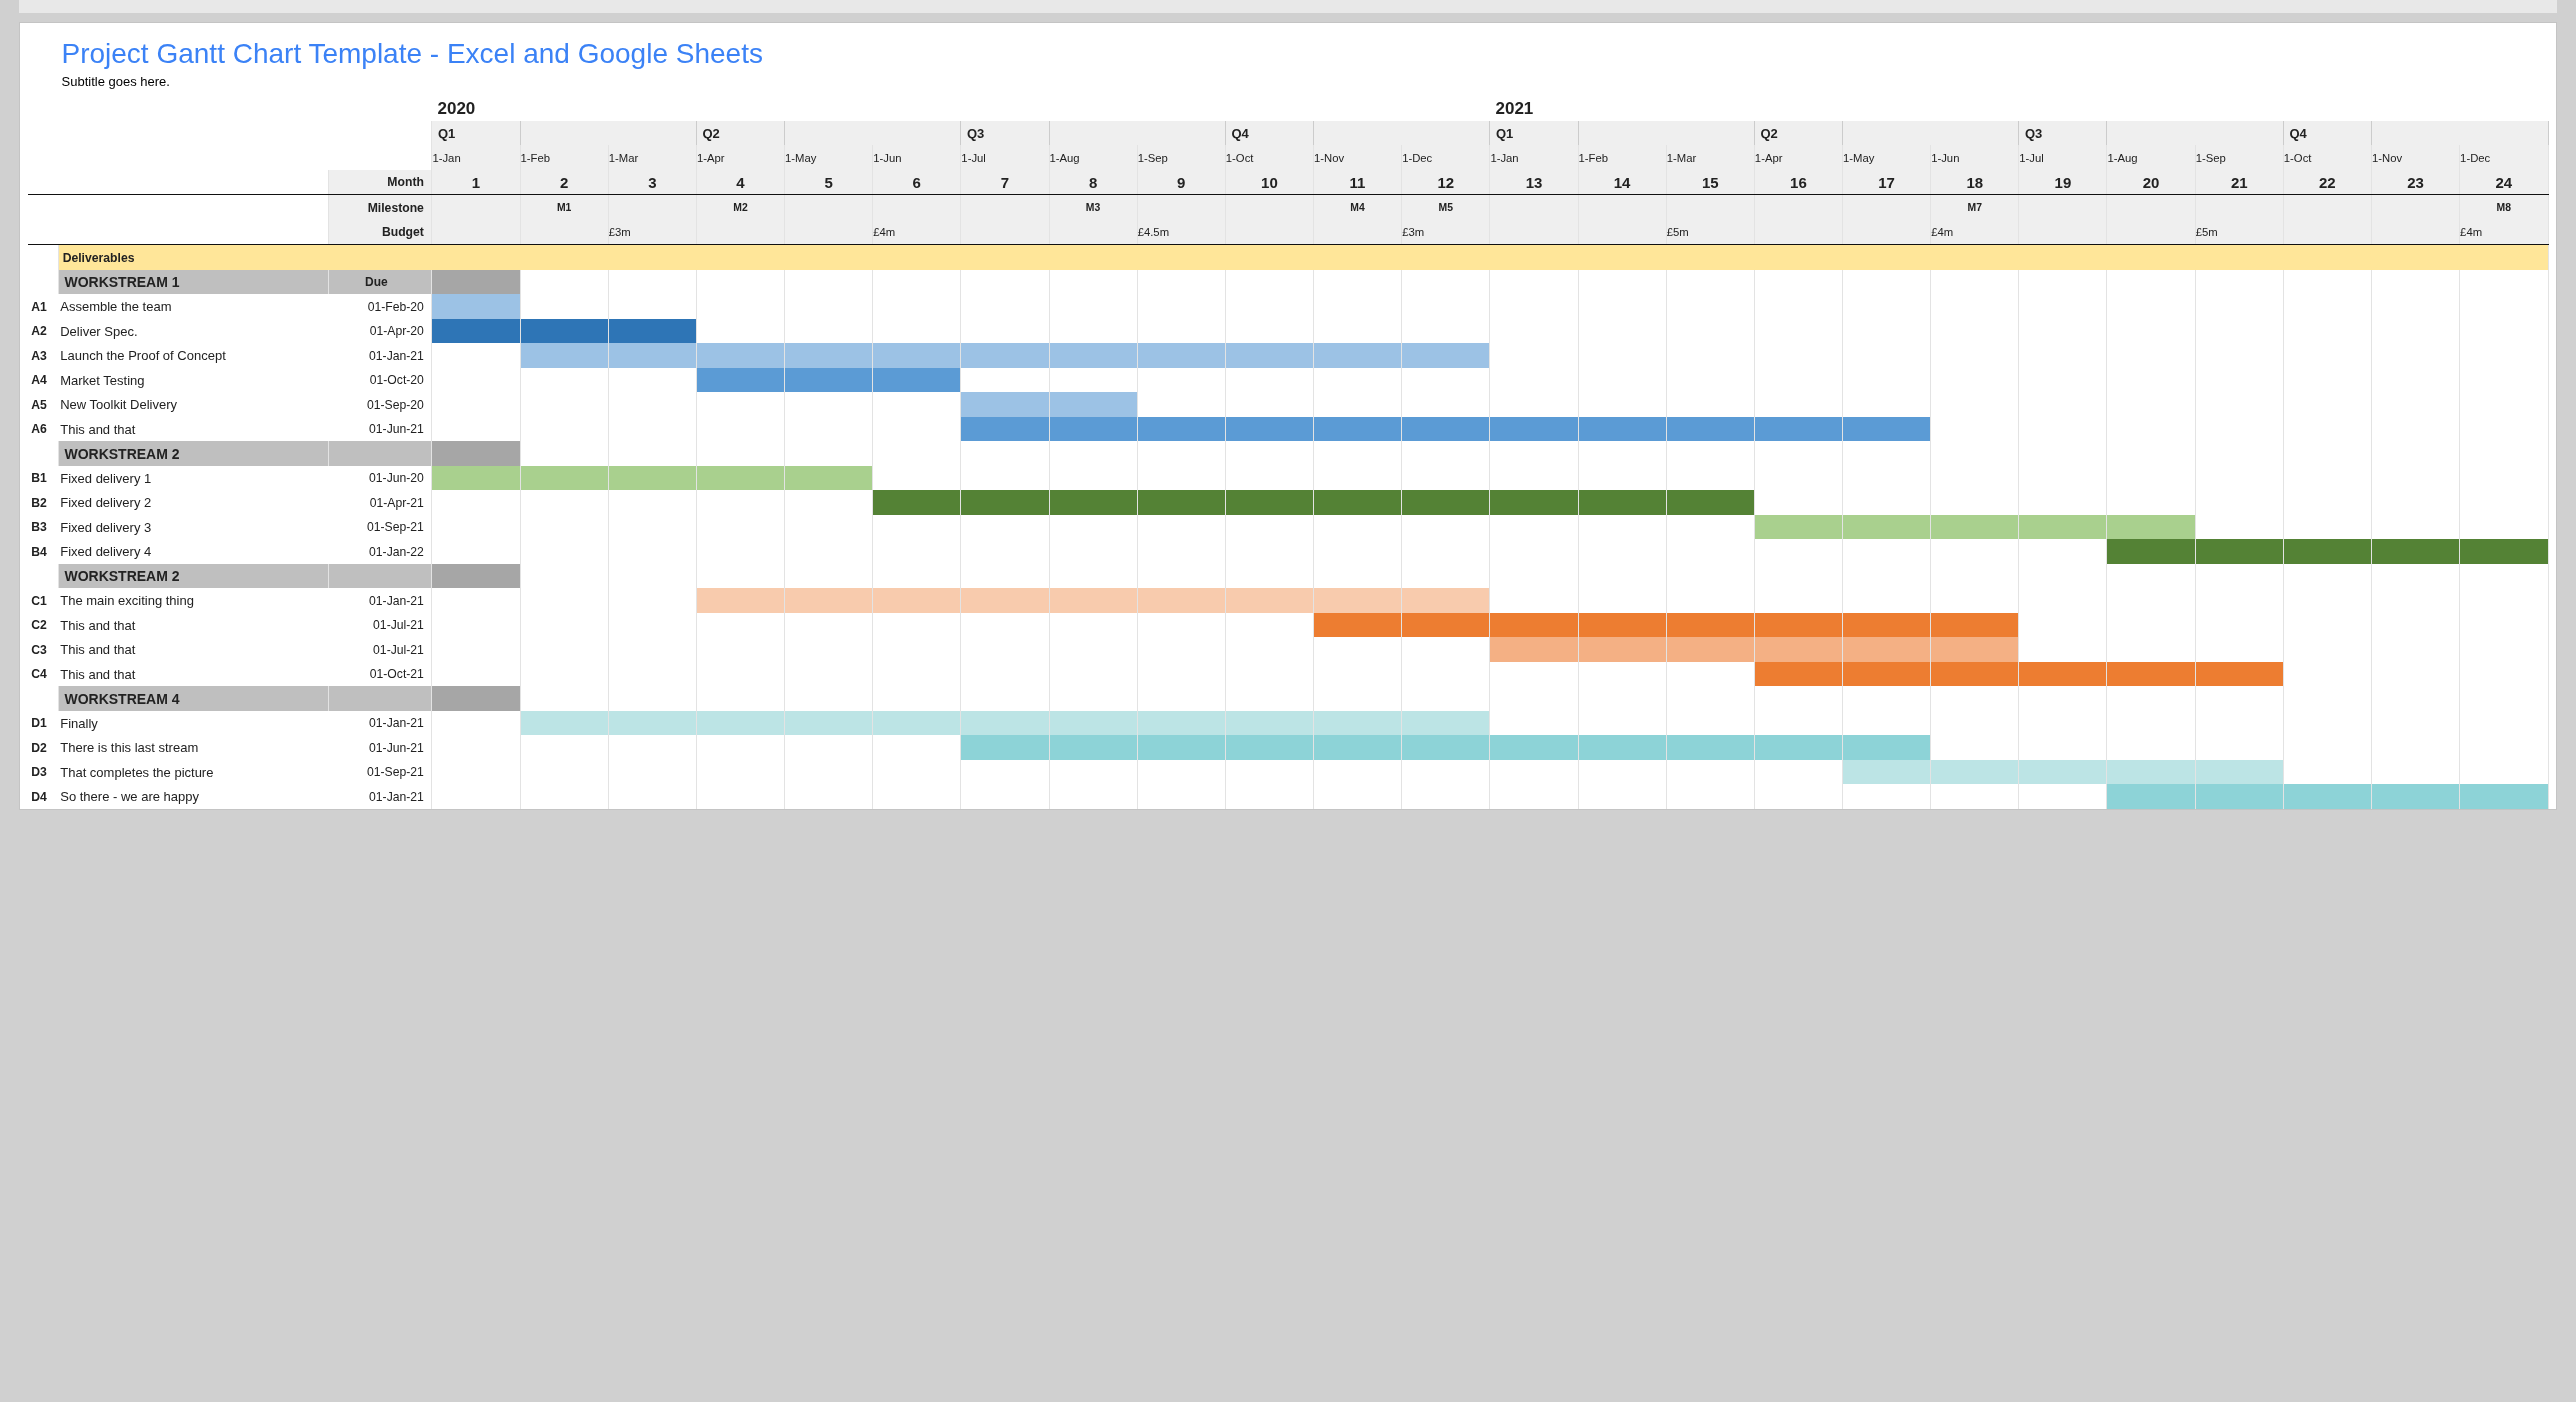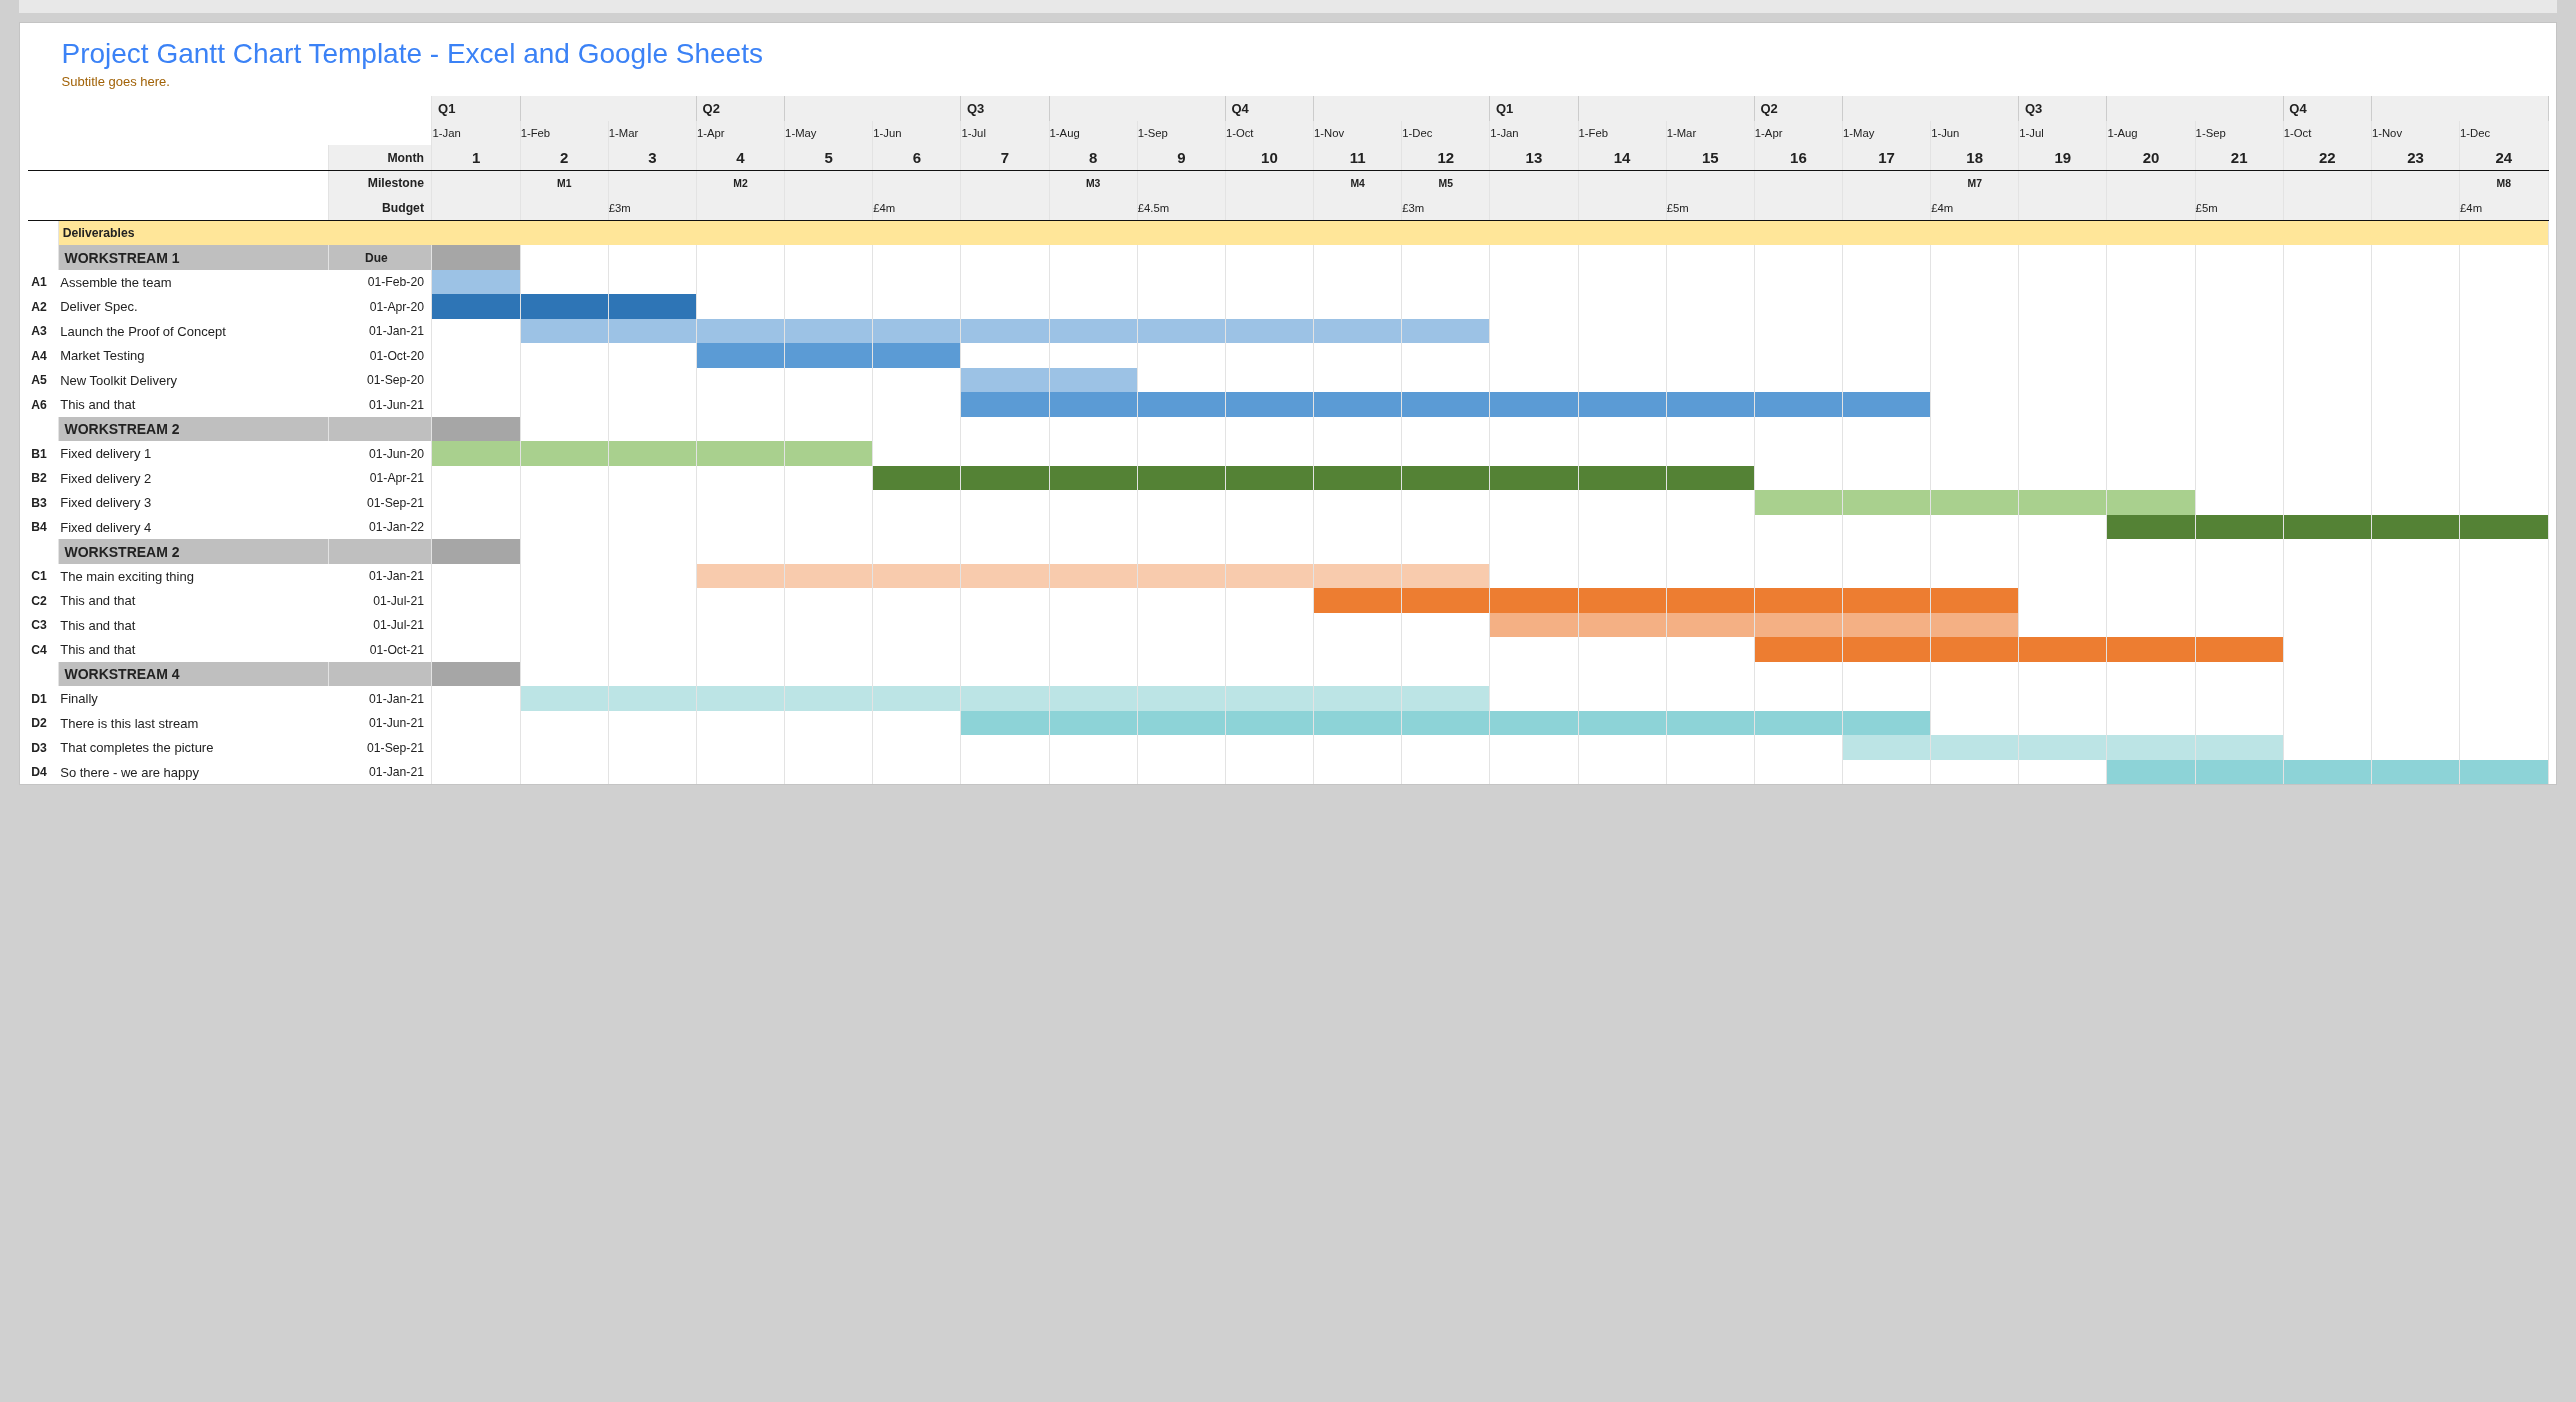--- a/index.html
+++ b/index.html
@@ -1,19 +1,19 @@
 <!DOCTYPE html>
 <html><head>
 <meta charset="utf-8">
 <style>
   html,body{margin:0;padding:0;background:#d0d0d0;font-family:Arial,Helvetica,sans-serif;font-size:13px;color:#222;}
   .page{background:#fff;margin:9.4px 19px 0 19px;border:0.9px solid #c4c4c4;overflow-x:auto;}
   .inner{padding:15px 7.5px 0 7.5px;min-width:2495px;}
   h1.title{margin:0 0 3.8px 34px;font-size:28px;font-weight:400;color:#3b82f6;}
-  .subtitle{margin:0 0 7.5px 34px;font-size:13px;color:#a16207;}
+  .subtitle{margin:0 0 7.5px 34px;font-size:13px;color:#000000;}
   table.gantt{border-collapse:collapse;width:100%;table-layout:fixed;}
   table.gantt th,table.gantt td{padding:0;height:24.5px;border:0.9px solid #e3e3e3;border-top:none;border-bottom:none;}
   .lbl{border:none !important;}
   .code-col{width:28px;}
   .task-col{width:245px;}
   .due-col{width:94px;}
   .month-col{width:80px;}
   .row-border td,.row-border th{border-bottom:0.9px solid #ddd;}
   .thick-bot td,.thick-bot th{border-bottom:1.9px solid #111 !important;}
   .yr{font-size:17px;font-weight:700;text-align:left;padding-left:5.6px !important;}
@@ -83,20 +83,25 @@
       <col class="month-col">
           <col class="month-col">
           <col class="month-col">
           <col class="month-col">
           <col class="month-col">
           <col class="month-col">
     </colgroup>
     <tbody id="gbody">
           <tr>
             <td class="lbl" colspan="3"></td>
+            <td class="yr lbl" colspan="12">2020</td>
+            <td class="yr lbl" colspan="12">2021</td>
+          </tr>
+          <tr>
+            <td class="lbl" colspan="3"></td>
             <td class="qtr">Q1</td>
             <td class="qtr-sub" colspan="2"></td>
             <td class="qtr">Q2</td>
             <td class="qtr-sub" colspan="2"></td>
             <td class="qtr">Q3</td>
             <td class="qtr-sub" colspan="2"></td>
             <td class="qtr">Q4</td>
             <td class="qtr-sub" colspan="2"></td>
             <td class="qtr">Q1</td>
             <td class="qtr-sub" colspan="2"></td>

